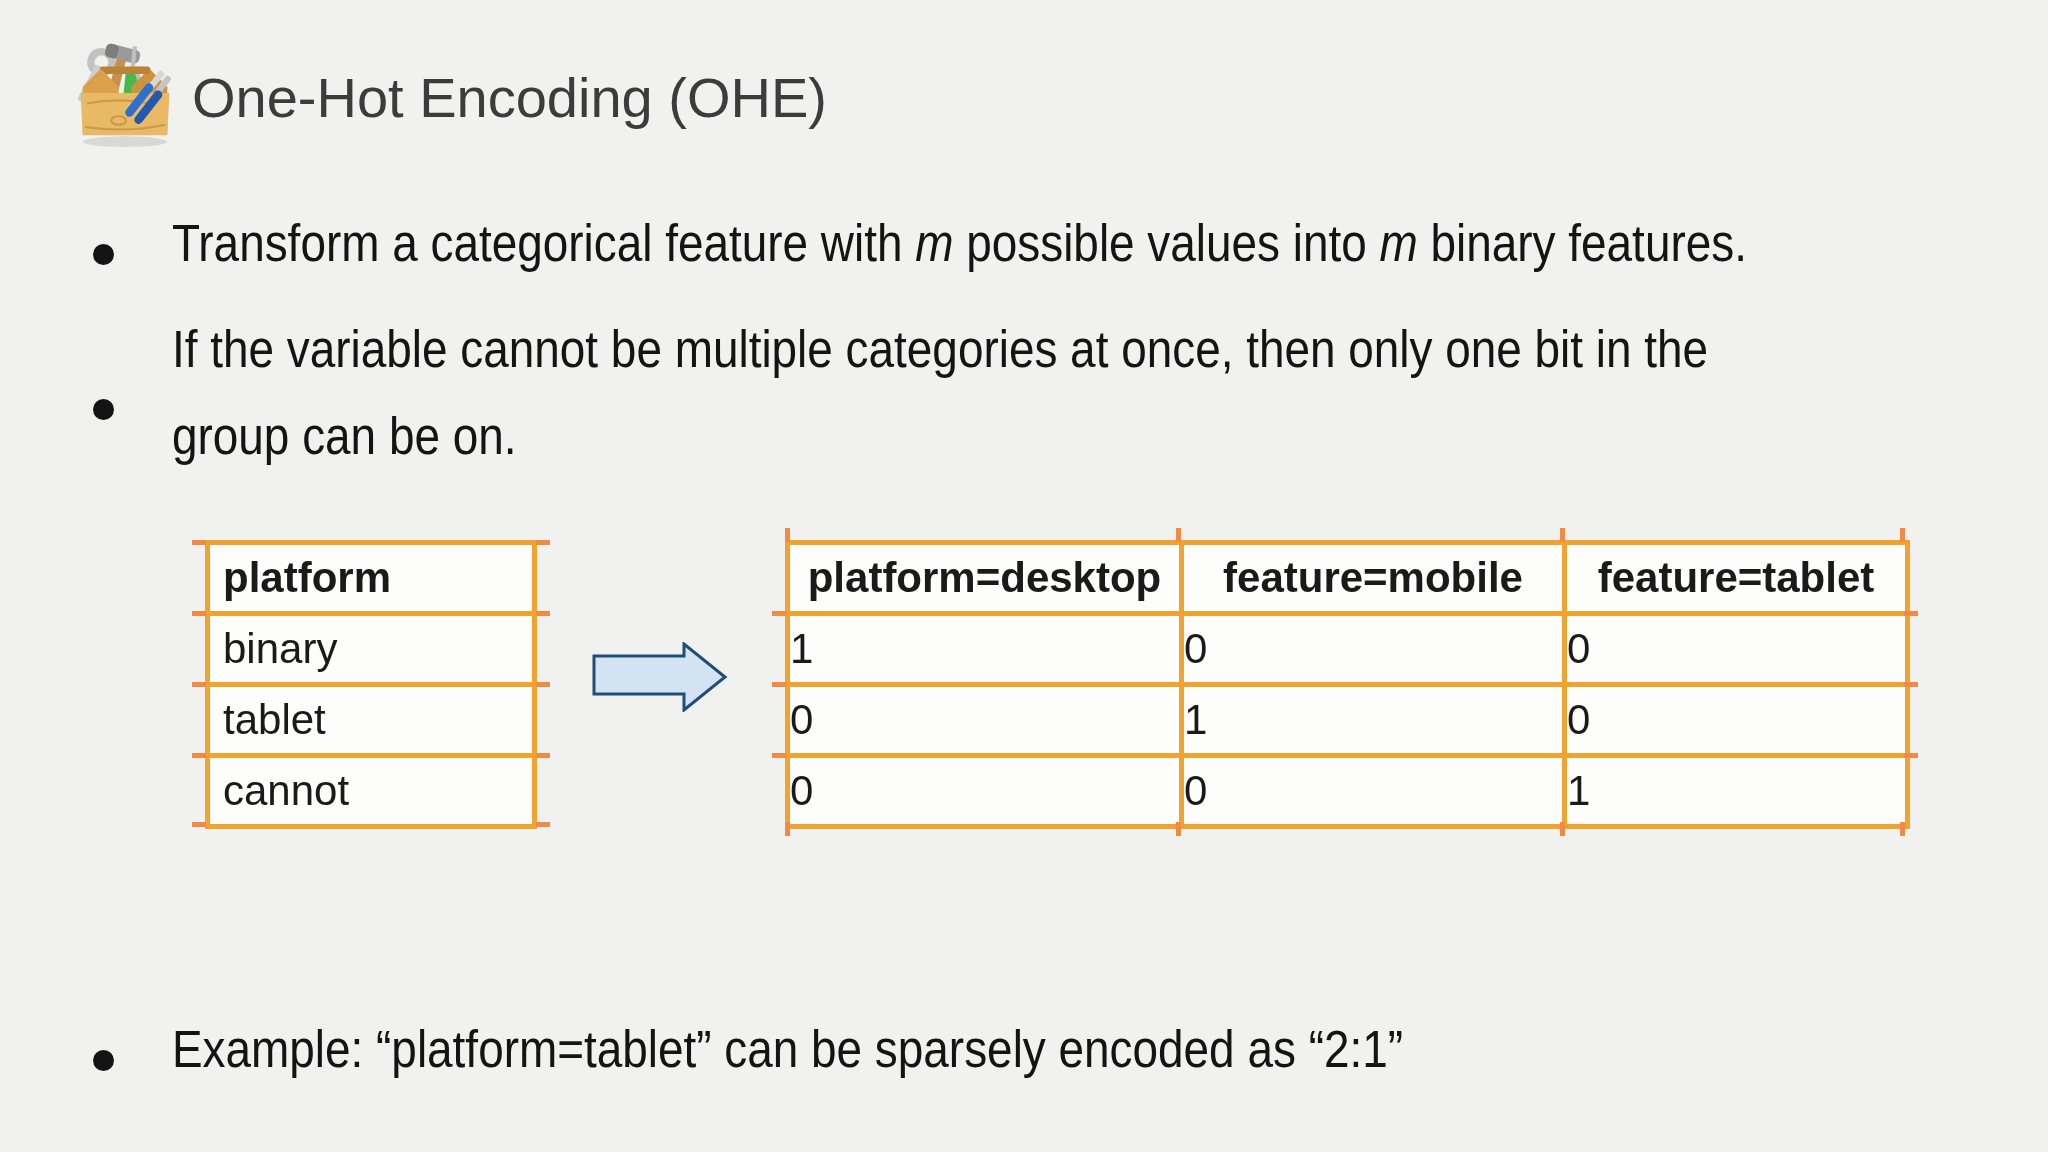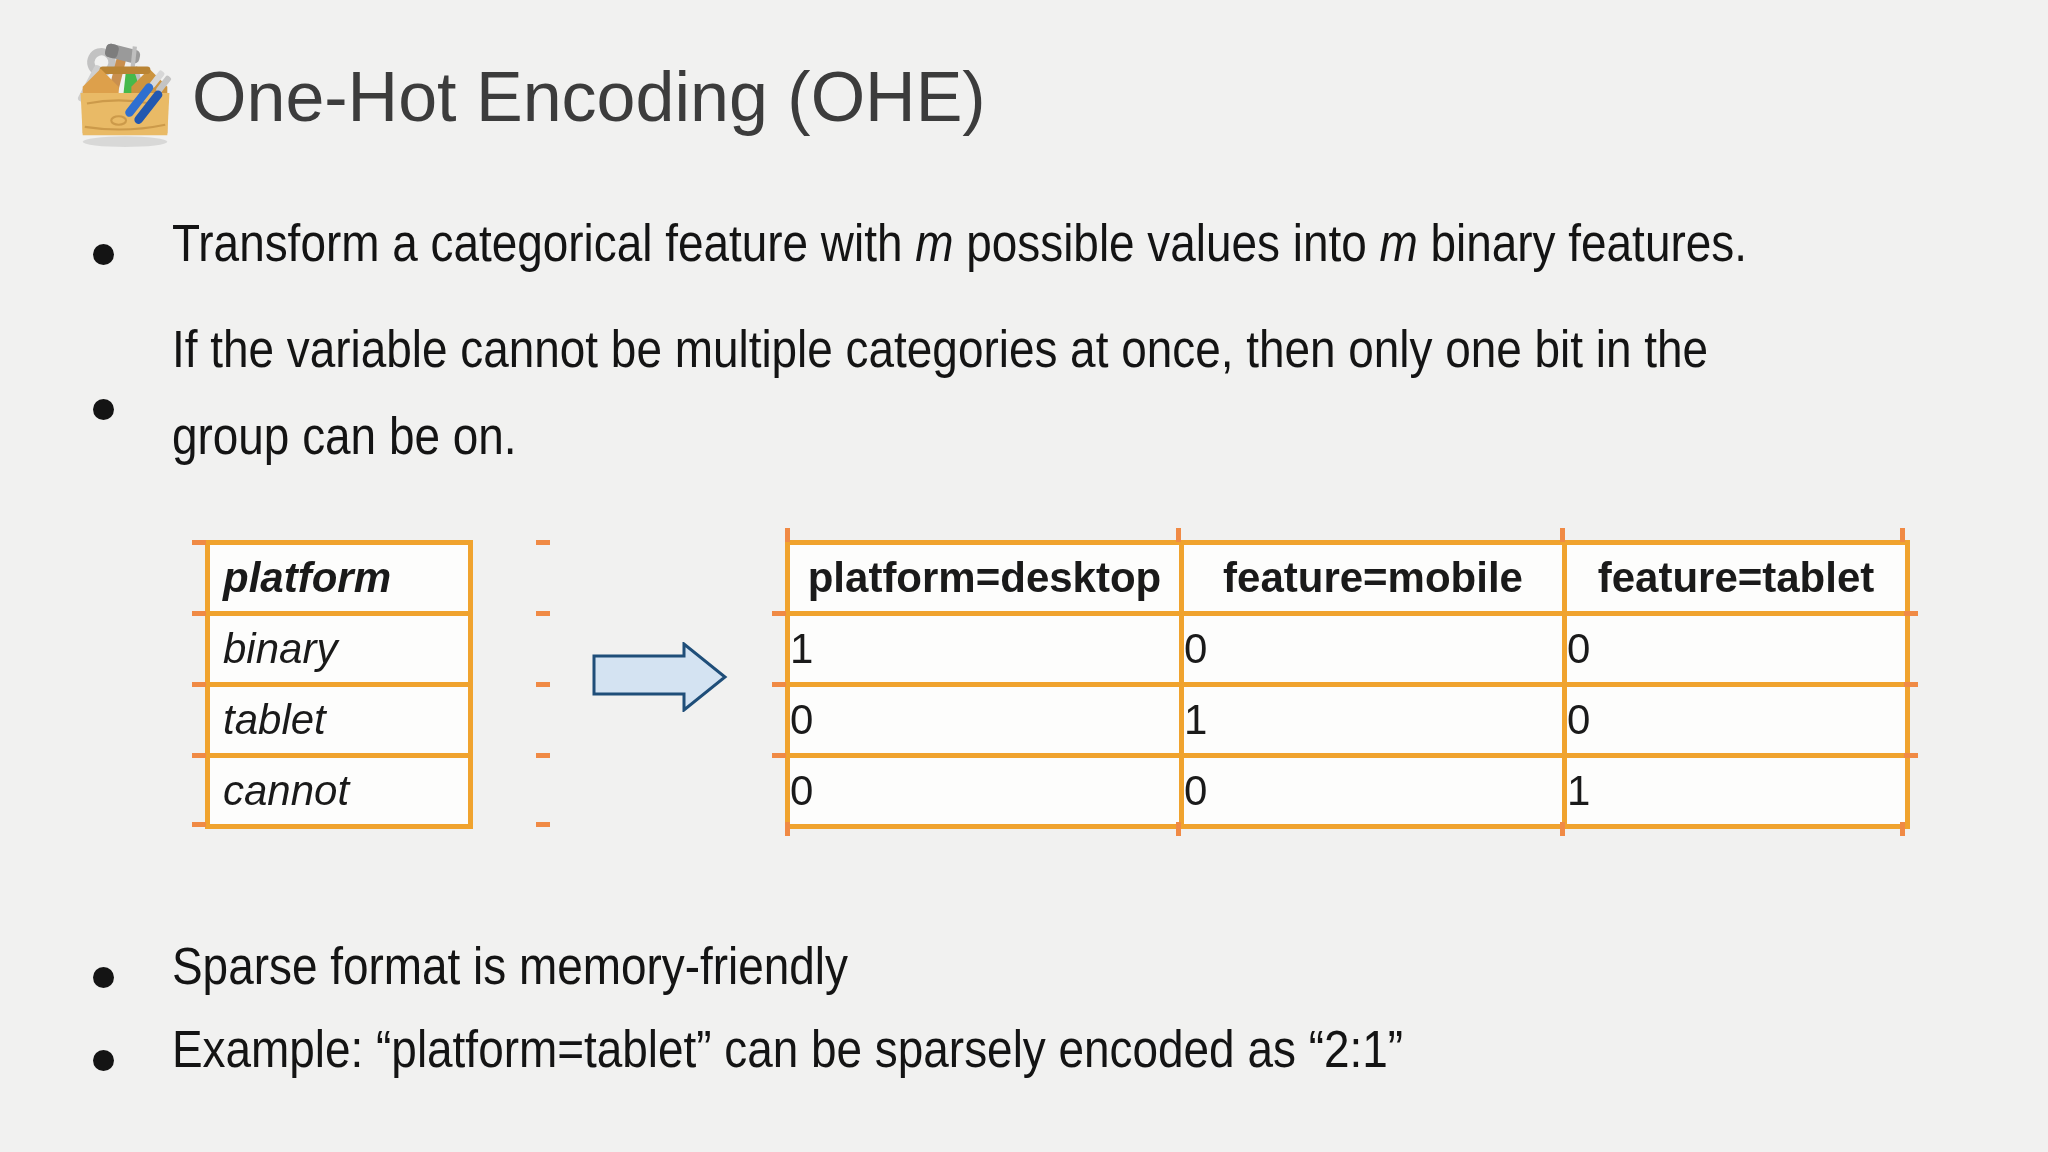--- a/index.html
+++ b/index.html
@@ -9,21 +9,21 @@
     font-family:"Liberation Sans","DejaVu Sans",sans-serif;
     position:relative;
   }
   .slide{position:absolute;inset:0;}
 
   
   .title-row{position:absolute;left:72px;top:34px;display:flex;align-items:center;}
   .title-icon{width:106px;height:110px;flex:0 0 auto;}
   h1.page-title{
     margin:0 0 0 14px;padding-top:10px;
-    font-size:70px;font-weight:400;color:#3c3c3c;
+    font-size:56px;font-weight:400;color:#3c3c3c;
     letter-spacing:0px;line-height:107px;white-space:nowrap;
   }
 
   
   .bullet{position:absolute;left:93px;display:flex;align-items:center;}
   .dot{width:21px;height:21px;border-radius:50%;background:#141414;flex:0 0 auto;}
   .btxt{
     margin-left:58px;font-size:51px;color:#141414;line-height:62px;
     transform:scaleX(0.9);transform-origin:0 0;white-space:nowrap;
   }
@@ -32,21 +32,21 @@
   .bullet.b2{top:306px;} .bullet.b2 .btxt{line-height:87px;} .bullet.b2 .dot{margin-top:33px;}
   .bullet.b3{top:936px;} .bullet.b3 .dot{margin-top:20px;}
   .bullet.b4{top:1019px;} .bullet.b4 .dot{margin-top:20px;}
 
   
   table.ohe{border-collapse:collapse;position:absolute;table-layout:fixed;}
   table.ohe th,table.ohe td{
     border:5px solid #f0a32e;background:#fdfdfc;
     height:66px;font-size:42px;color:#1a1a1a;overflow:hidden;
   }
-  table.left-tbl{left:205px;top:540px;width:268px;font-style:italic;}
+  table.left-tbl{left:205px;top:540px;width:332px;}
   table.left-tbl th,table.left-tbl td{text-align:left;padding:0 6px 0 13px;font-weight:400;}
   table.left-tbl th{font-weight:700;}
   table.right-tbl{left:785px;top:540px;width:1120px;}
   table.right-tbl th,table.right-tbl td{padding:0;}
   table.right-tbl th{font-weight:700;}
 
   
   .tick{position:absolute;background:#f08a45;}
   .tick.h{width:14px;height:5px;}
   .tick.v{width:5px;height:14px;}
@@ -193,23 +193,19 @@
       <div class="tick v" style="left: 1900px; top: 528px;"></div>
       <div class="tick v" style="left: 1900px; top: 822px;"></div>
       <div class="tick h" style="left: 772px; top: 611px;"></div>
       <div class="tick h" style="left: 1904px; top: 611px;"></div>
       <div class="tick h" style="left: 772px; top: 682px;"></div>
       <div class="tick h" style="left: 1904px; top: 682px;"></div>
       <div class="tick h" style="left: 772px; top: 753px;"></div>
       <div class="tick h" style="left: 1904px; top: 753px;"></div>
     </div>
 
-  <div class="bullet b3">
-    <span class="dot"></span>
-    <span class="btxt">Sparse format is memory-friendly</span>
-  </div>
 
   <div class="bullet b4">
     <span class="dot"></span>
     <span class="btxt">Example: “platform=tablet” can be sparsely encoded as “2:1”</span>
   </div>
 
 </div>
 
 </body></html>

